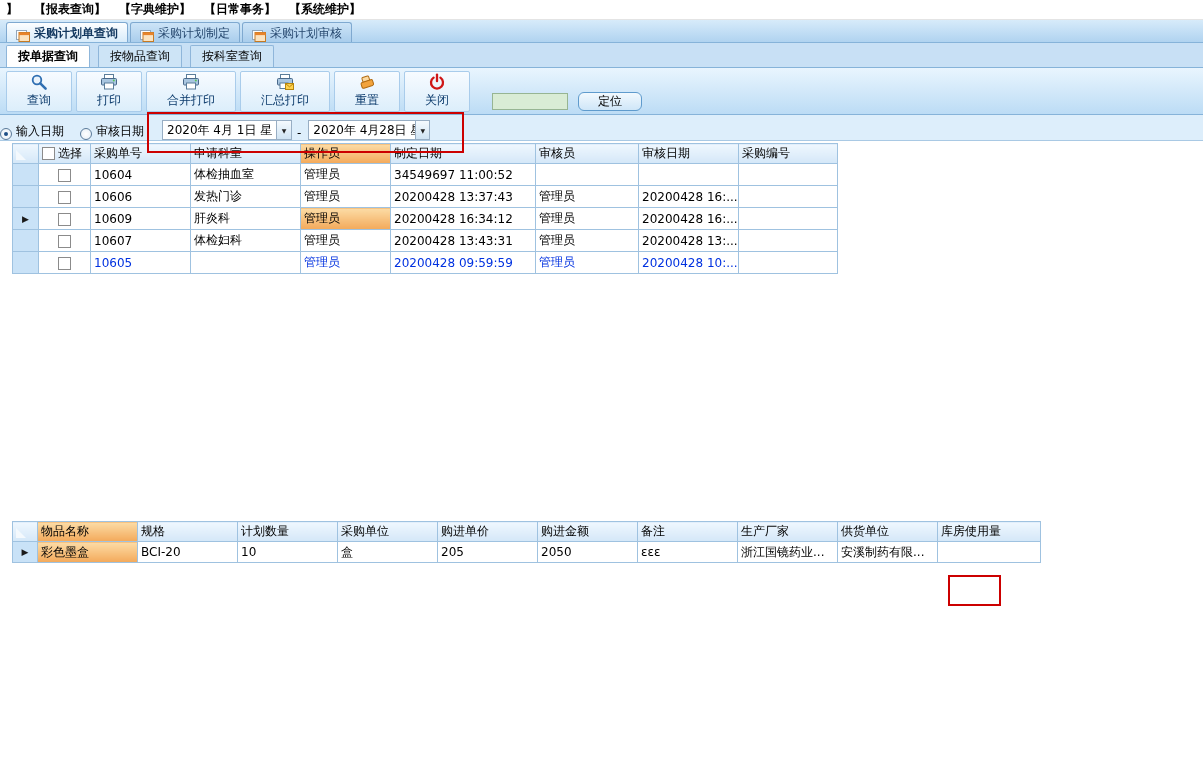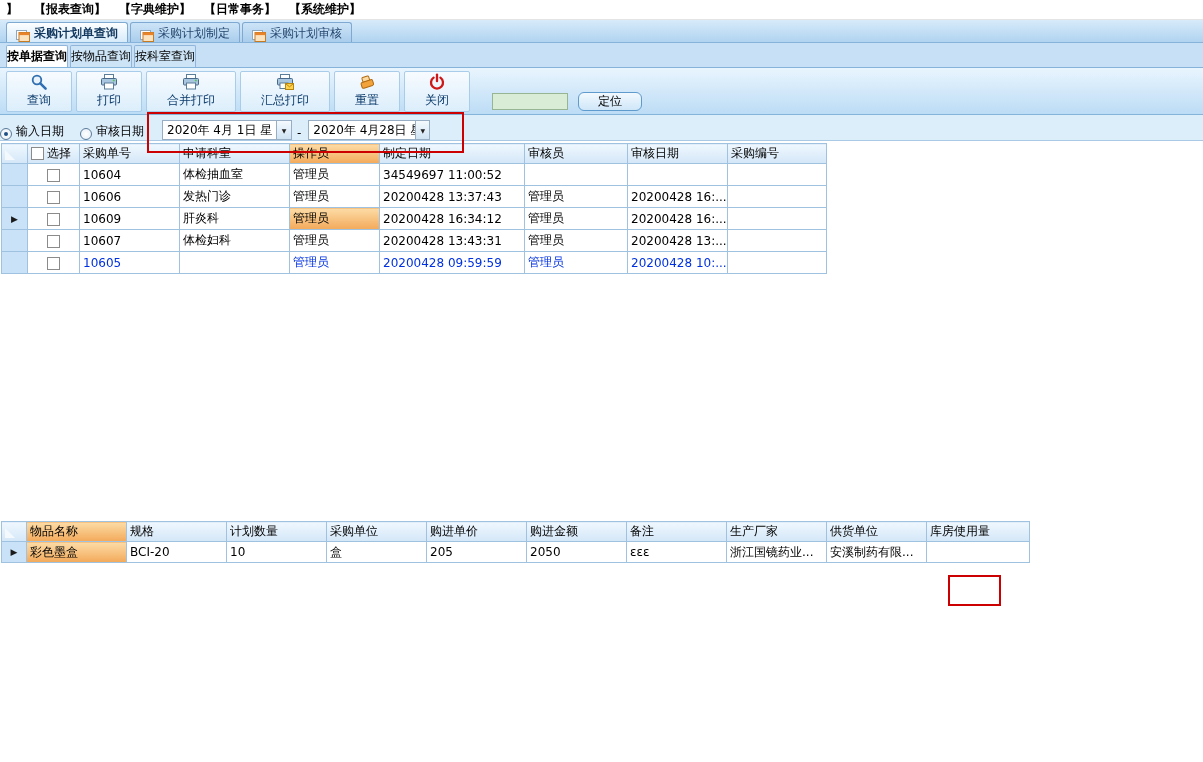--- a/index.html
+++ b/index.html
@@ -18,21 +18,21 @@
   
   .tabbar { height:23px; background:linear-gradient(#d7ebfa,#b0d3f0); display:flex; align-items:flex-end; padding-left:6px; border-bottom:1px solid #86b3d9; }
   .tab { height:20px; display:flex; align-items:flex-end; gap:4px; padding:0 9px; margin-right:2px;
          border:1px solid #7fa9d0; border-bottom:none; border-radius:3px 3px 0 0;
          background:linear-gradient(#cde4f7,#a9cdec); color:#25476e; cursor:default; }
   .tab.active { background:linear-gradient(#fdfeff,#d7ebfa); font-weight:bold; color:#11375f; }
   .tab-ic svg { display:block; }
 
   
   .subtabbar { height:25px; background:#c8e0f5; display:flex; align-items:flex-end; padding-left:6px; border-bottom:1px solid #86b3d9; }
-  .subtab { height:22px; display:flex; align-items:center; padding:0 0; margin-right:2px;
+  .subtab { height:22px; display:flex; align-items:center; padding:0 11px; margin-right:8px;
             background:#cde4f6; border:1px solid #8fb6da; border-bottom:none; border-radius:2px 2px 0 0; cursor:default; }
   .subtab.active { background:#fff; font-weight:bold; }
 
   
   .toolbar { height:47px; background:linear-gradient(#e9f5fe,#bcdcf5); border-bottom:1px solid #86b3d9;
              display:flex; align-items:center; padding:0 4px; }
   .tb-buttons { display:flex; align-items:center; height:100%; }
   .tbtn { height:41px; display:flex; flex-direction:column; align-items:center; justify-content:center; gap:1px;
           padding:2px 20px; margin:0 2px; border:1px solid #a9cceb; border-radius:2px;
           background:linear-gradient(#f7fbff,#dceefb); color:#0b3a6b; cursor:default; }
@@ -53,21 +53,21 @@
   .datecombo { height:20px; border:1px solid #98aec4; background:#fff; display:flex; align-items:center;
                justify-content:space-between; padding-left:4px; margin-left:2px; cursor:default; }
   .datecombo.from { width:130px; }
   .datecombo.to { width:122px; }
   .dc-text { white-space:nowrap; overflow:hidden; }
   .dc-arrow { width:15px; height:18px; display:flex; align-items:center; justify-content:center;
               font-size:6px; color:#222; background:linear-gradient(#f5fafe,#cfe3f3); border-left:1px solid #98aec4; }
   .range-sep { margin:0 5px; }
 
   
-  table.grid { border-collapse:collapse; table-layout:fixed; margin-left:1px; border:1px solid #4c86bc; background:#fff; }
+  table.grid { border-collapse:collapse; table-layout:fixed; margin-left:12px; border:1px solid #4c86bc; background:#fff; }
   .orders { margin-top:2px; }
   .grid th, .grid td { border:1px solid #9fc2e0; padding:0 3px; white-space:nowrap; overflow:hidden;
                        font-size:12px; font-weight:normal; text-align:left; }
   .grid th { height:20px; background:linear-gradient(#eff7fe,#d4e7f8); cursor:default; }
   .grid td { height:22px; background:#fff; }
   .items td { height:21px; }
   .grid th.hl, .grid td.hl { background:linear-gradient(#fcdca6,#f3a95a); }
   .grid td.ind { background:#c9e2f7; padding:0; text-align:center; font-size:9px; color:#1a1a1a; }
   .grid th.ind { padding:0; position:relative; }
   .grid th.corner::after { content:""; position:absolute; left:3px; bottom:3px; width:0; height:0;

